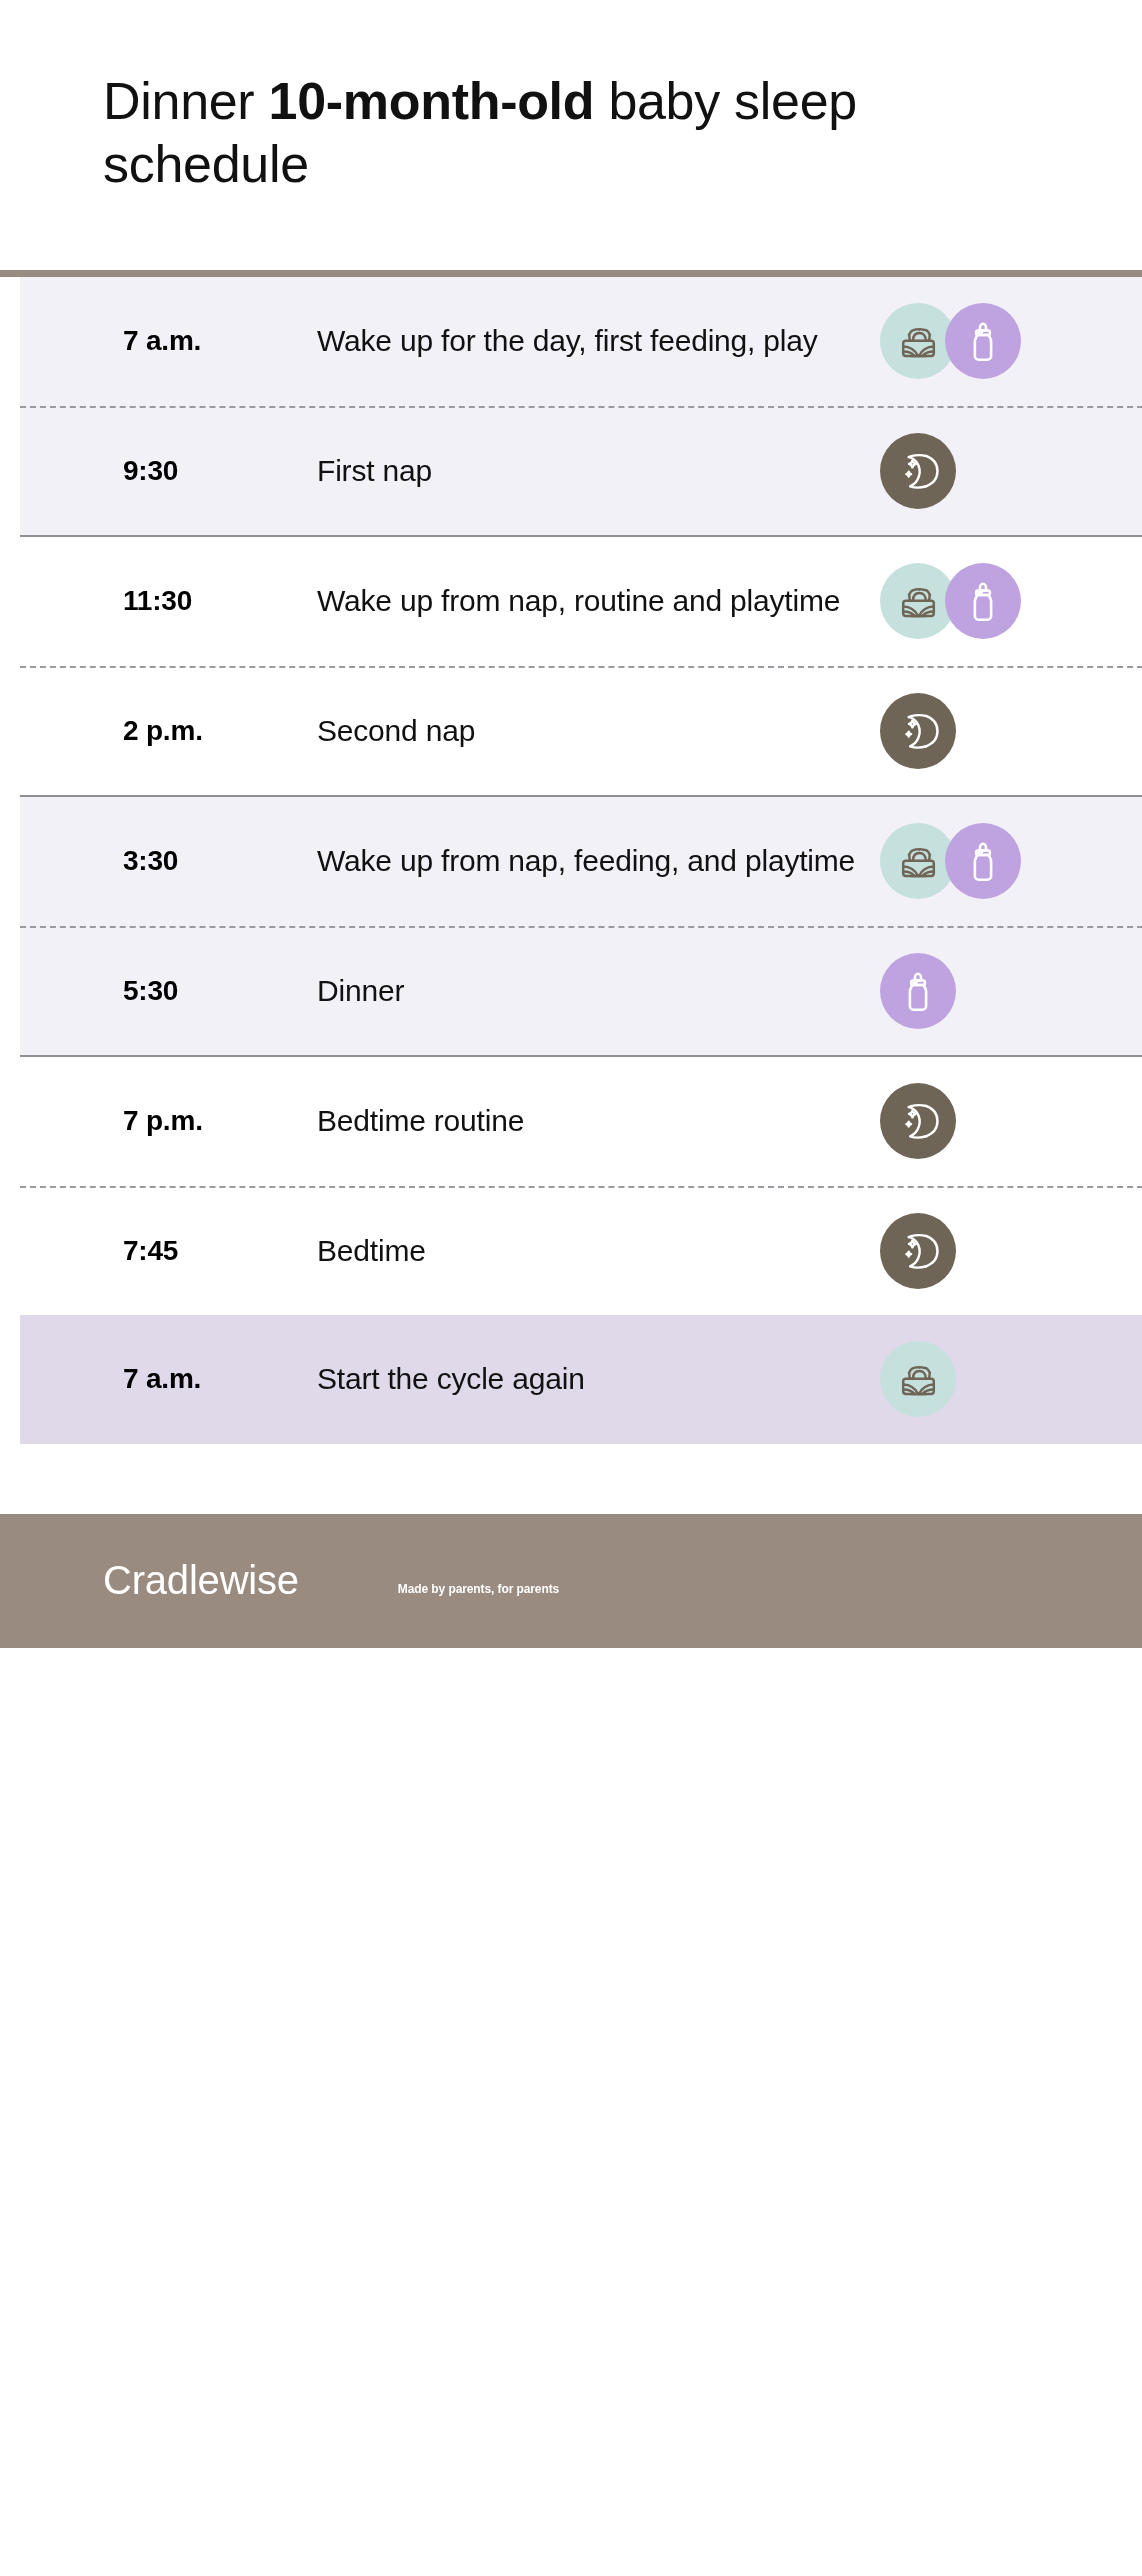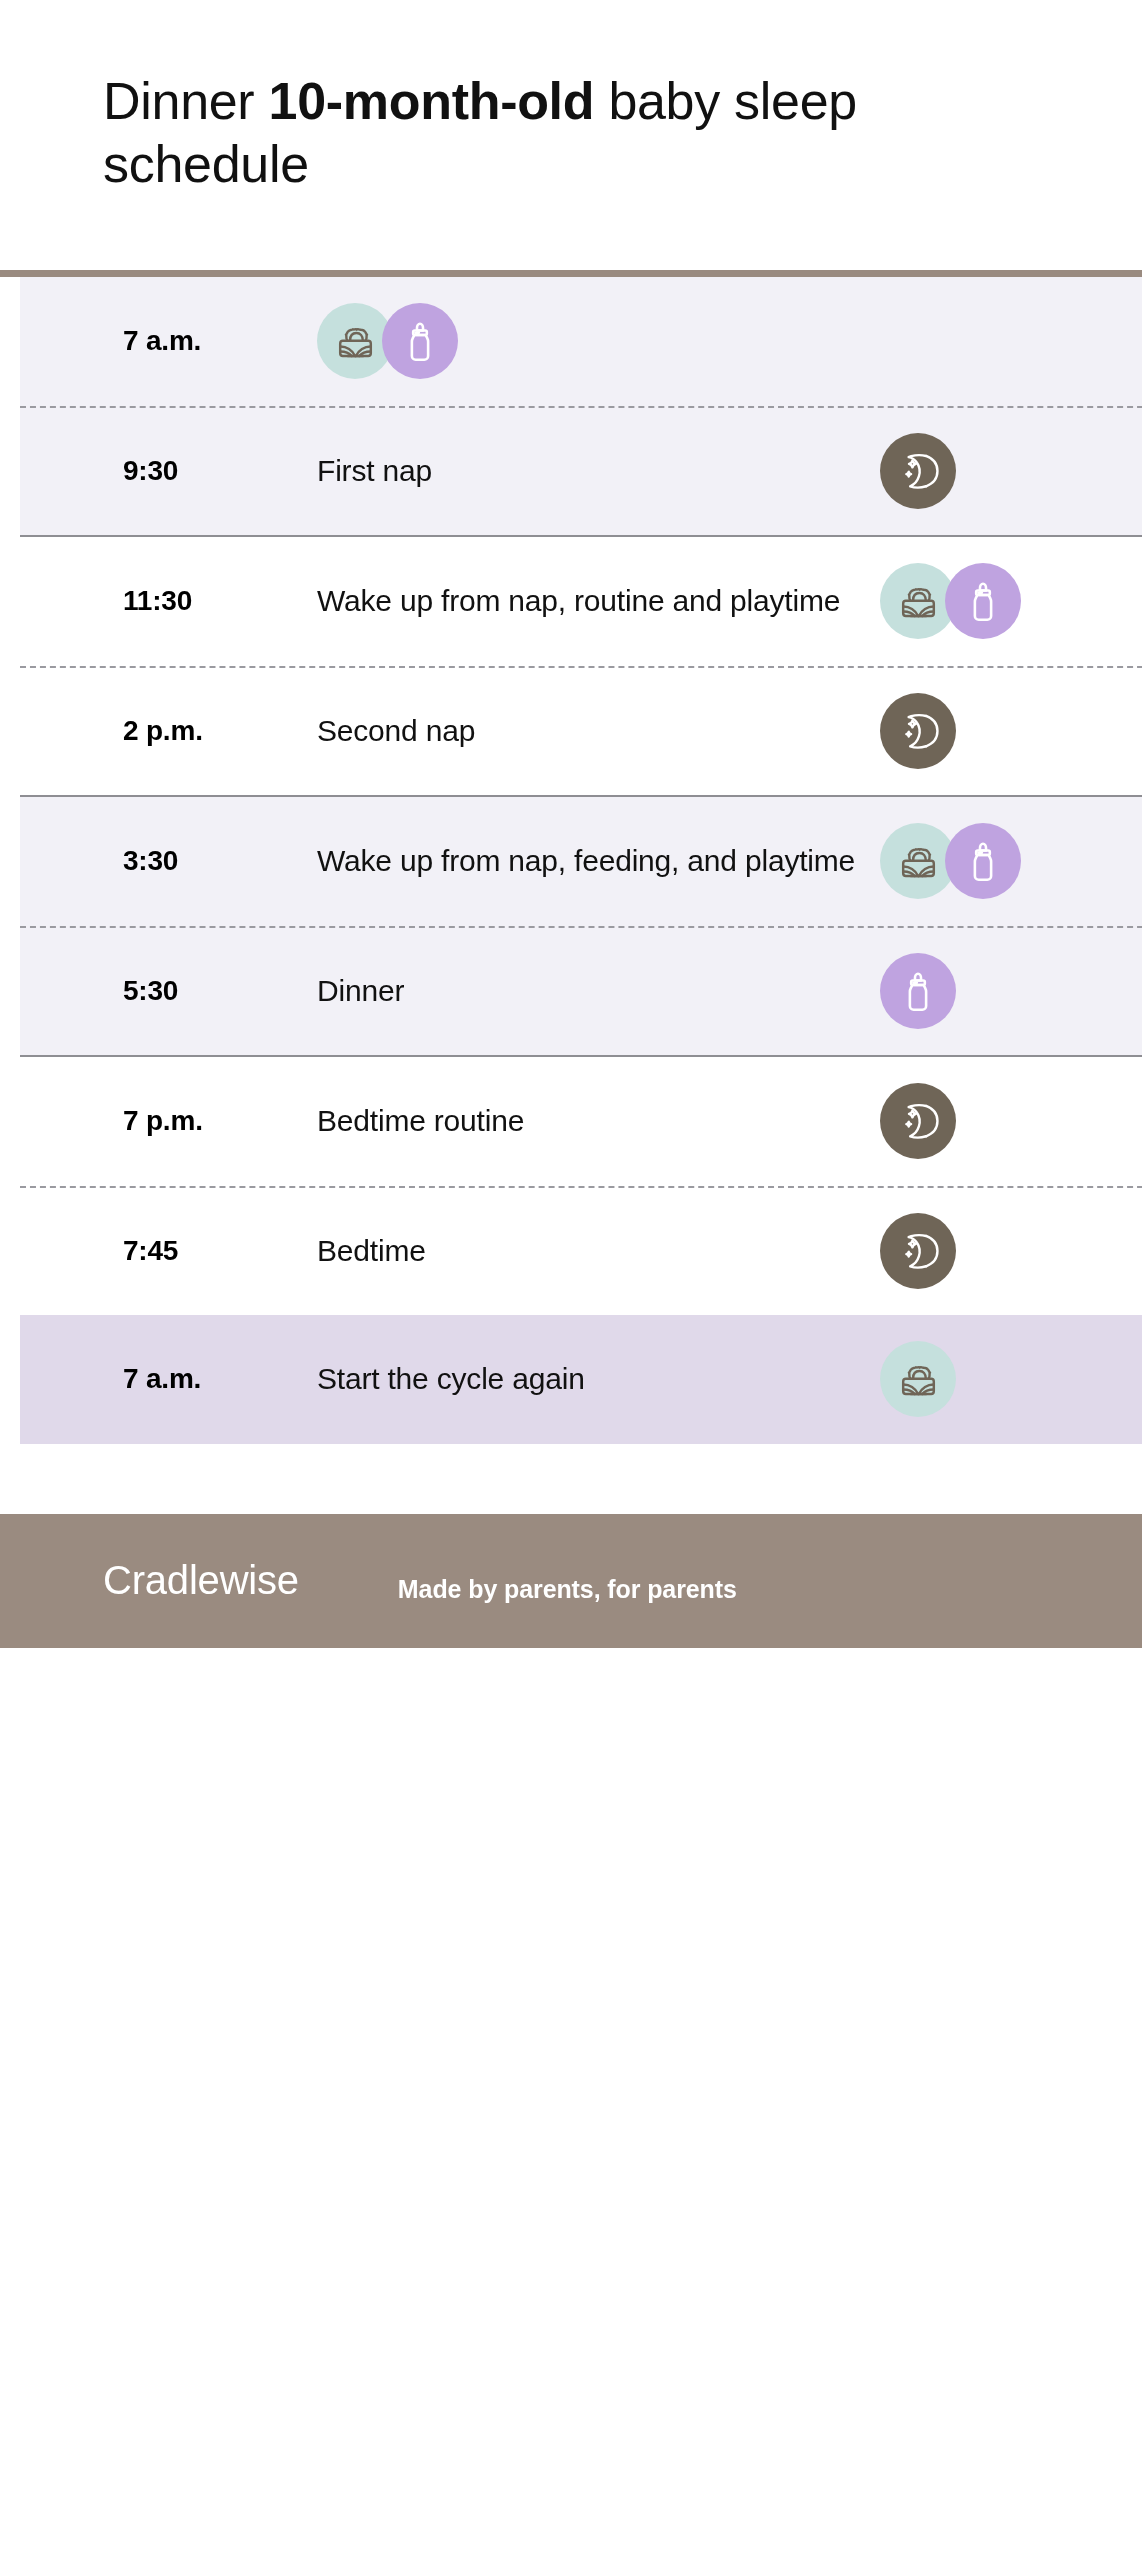--- a/index.html
+++ b/index.html
@@ -122,39 +122,40 @@
 
   .brand {
     color: #ffffff;
     font-size: 40px;
     font-weight: 400;
     letter-spacing: -0.2px;
   }
 
   .tagline {
     color: #ffffff;
-    font-size: 25px;
+    font-size: 12px;
     font-weight: 700;
     letter-spacing: -0.1px;
     margin-left: 99px;
     margin-top: 17px;
   }
 </style>
 </head>
 <body>
 
 <div class="header">
   <h1 class="title"><span>Dinner </span><span class="bold">10-month-old</span><span> baby sleep schedule</span></h1>
 </div>
 <div class="top-rule"></div>
 
 <div class="schedule" id="schedule-root">
     <div class="group shaded">
       <div class="row">
         <div class="row-time">7 a.m.</div>
+        <div class="row-desc">Wake up for the day, first feeding, play</div>
         <div class="row-icons">
           <div class="badge mint">
             <span>
               <svg width="49" height="49" viewBox="0 0 64 64" fill="none" stroke="#6f6557" stroke-width="3.2" stroke-linecap="round" stroke-linejoin="round">
                 <path d="M21 30 C19 28 21 25 19.5 23 C21.5 22 21 19 23 18.5 C24 16.5 27 17.5 28.5 16 C30.5 17 32 15 33.5 16.5 C35 15 37 17 38.5 16.5 C40.5 17.5 42.5 16.5 43.5 18.5 C45.5 19 45 22 47 23 C45.5 25 47.5 28 45.5 30"></path>
                 <path d="M25 30.5 C25 24.5 28.2 21 33.2 21 C38.2 21 41.5 24.5 41.5 30.5"></path>
                 <rect x="12" y="31" width="40" height="20" rx="3.5"></rect>
                 <path d="M12.5 38.5 C20 38.5 28 43 31.5 51"></path>
                 <path d="M12.5 45 C18.5 45 24 47.5 27 51"></path>
                 <path d="M51.5 38.5 C44 38.5 36 43 32.5 51"></path>

